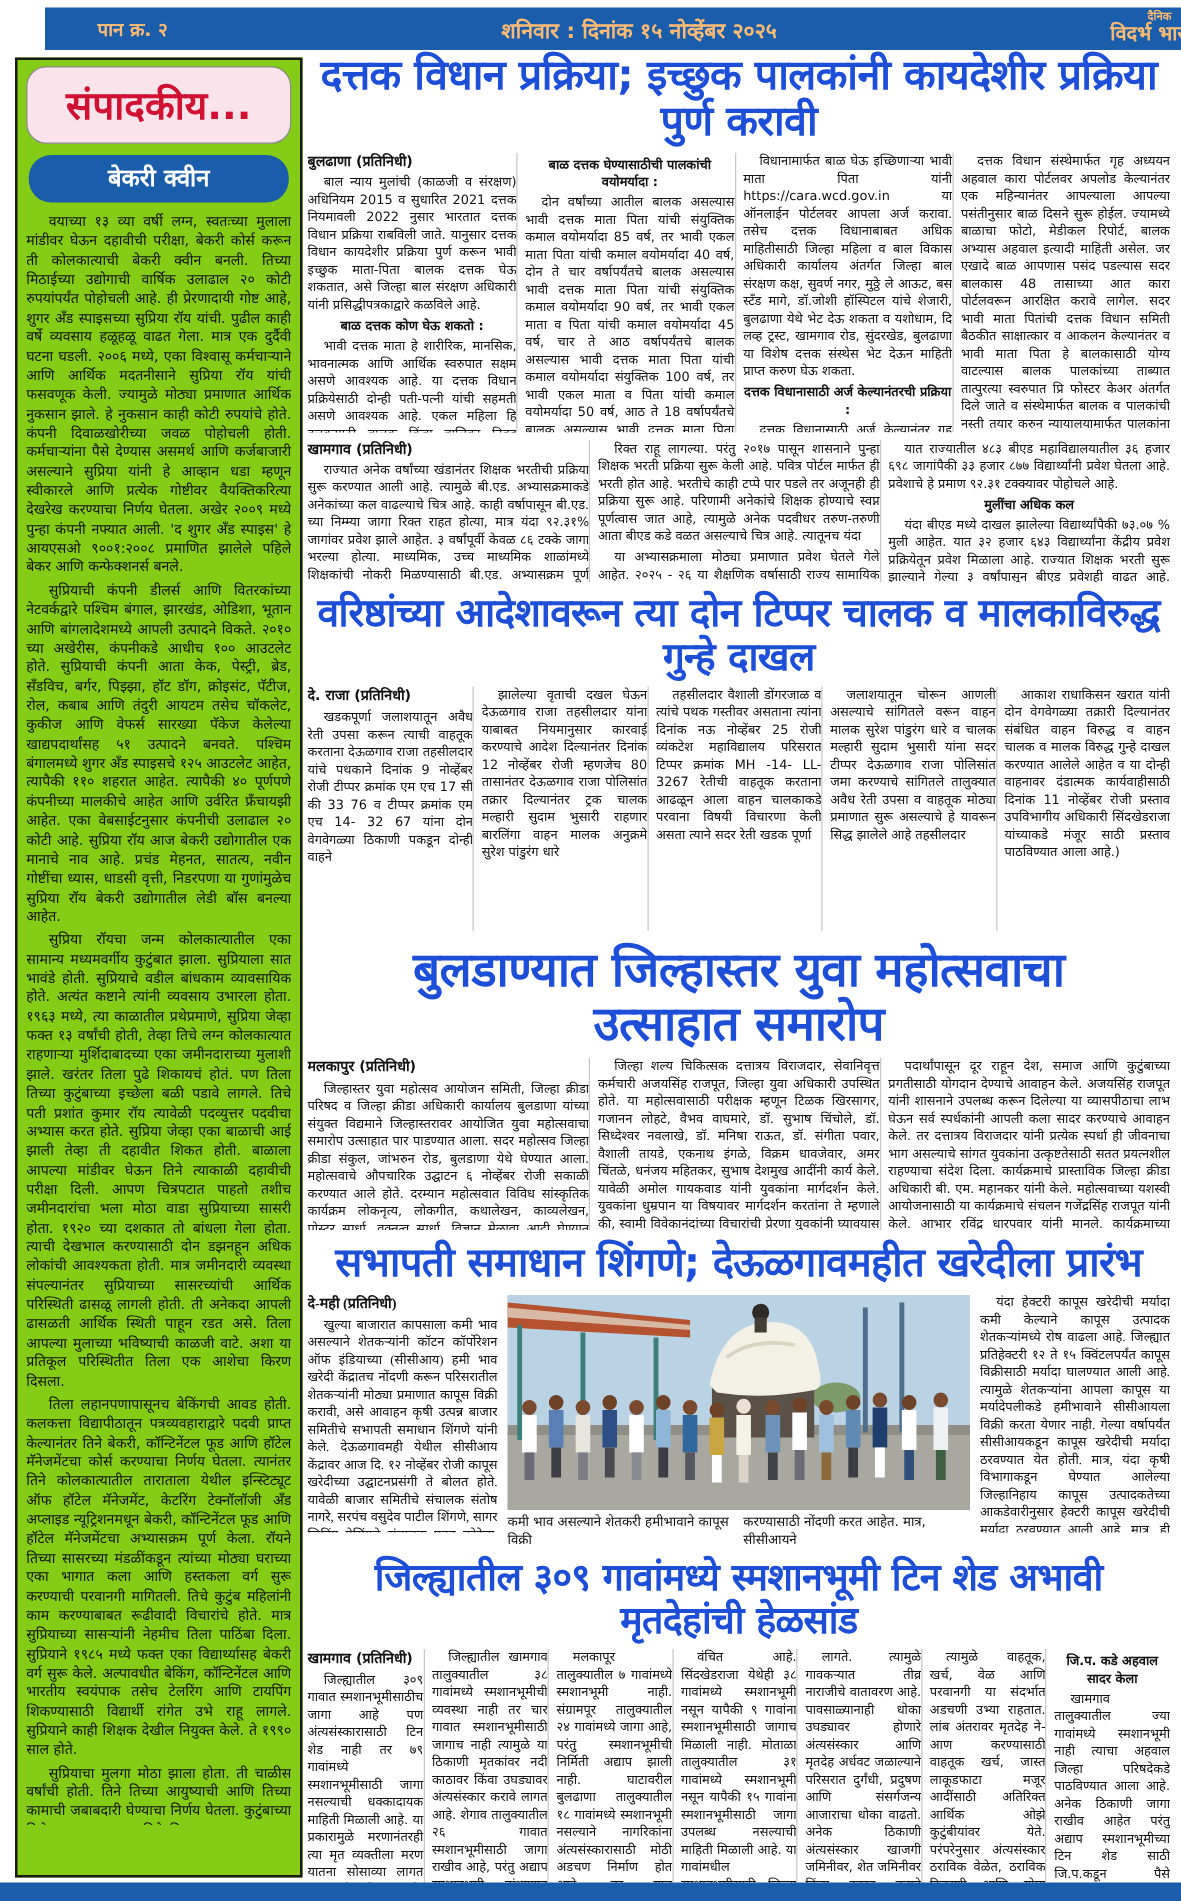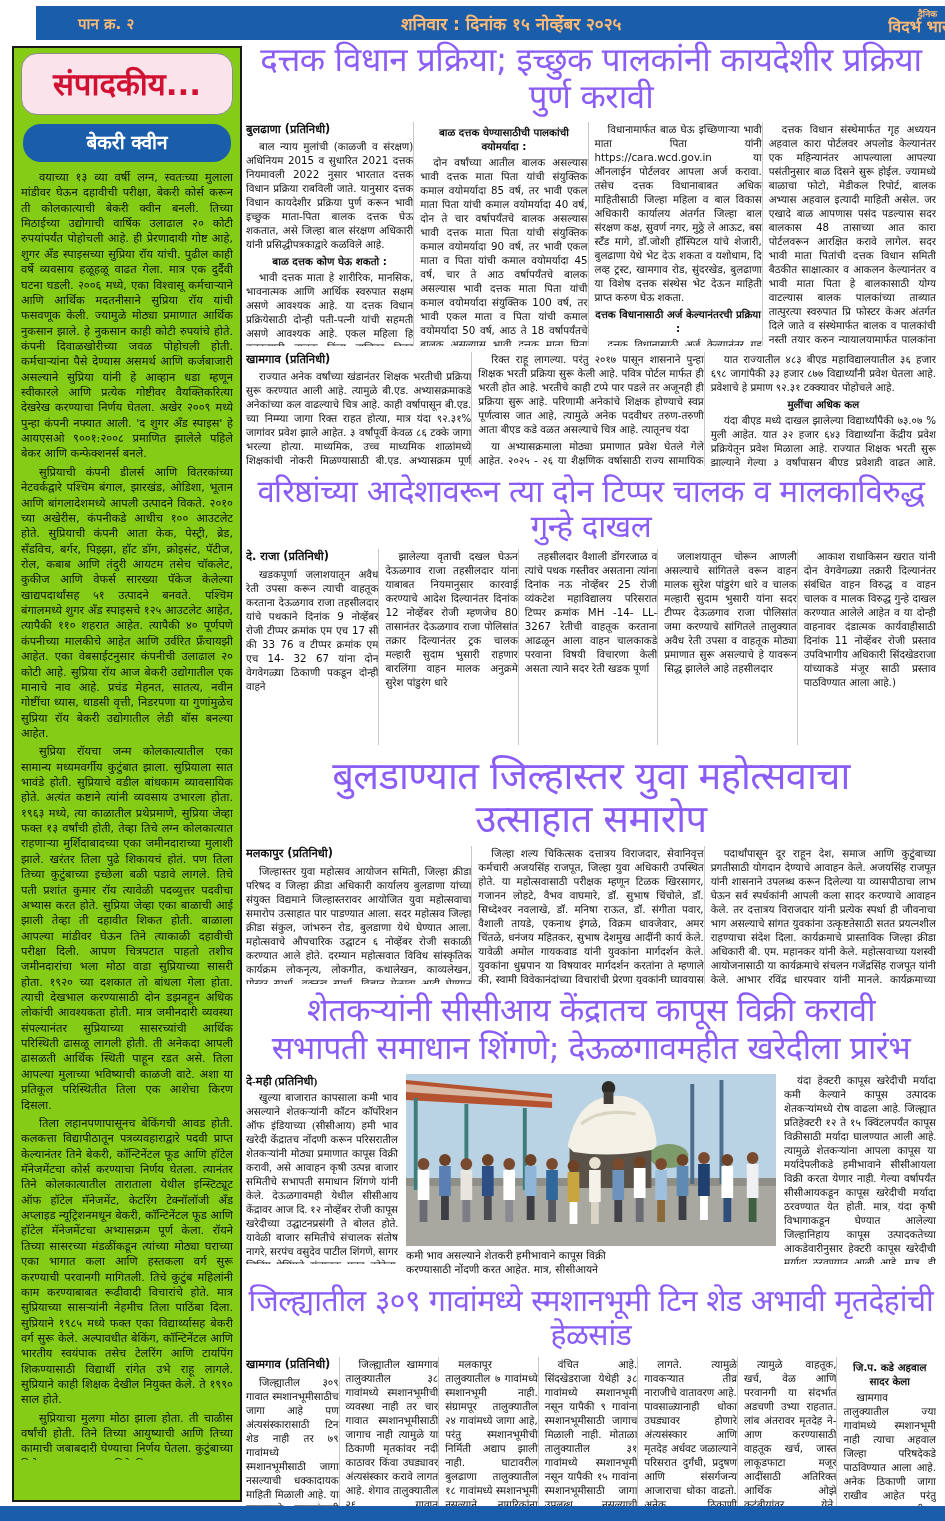--- a/index.html
+++ b/index.html
@@ -17,21 +17,21 @@
   .editorial{position:absolute;left:12px;top:46px;width:230px;height:1456px;
              border:2px solid #1a1a1a;box-sizing:border-box;padding:5px 7px;overflow:hidden;background:#84cc16;}
   .ed-title{background:#fbe3ec;border:1px solid #8a8a8a;border-radius:16px;color:#d01131;
             font-size:31px;font-weight:bold;text-align:center;padding:8px 0 10px;}
   .ed-kicker{background:#1a5dab;border-radius:18px;color:#fff;font-size:19px;font-weight:bold;
              text-align:center;padding:5px 0 7px;margin:9px 2px 8px;}
   .ed-body{height:1290px;overflow:hidden;}
   .ed-p{font-size:11.3px;line-height:1.36;text-align:justify;margin:0 0 3px;text-indent:18px;}
   
   .main{position:absolute;left:246px;top:42px;width:690px;}
-  .headline{font-weight:normal;color:#8b5cf6;text-align:center;line-height:1.12;letter-spacing:-0.5px;}
+  .headline{font-weight:bold;color:#1d4ed8;text-align:center;line-height:1.12;letter-spacing:-0.5px;}
   .h-a1{font-size:33px;}
   .h-a2{font-size:24px;margin-top:6px;}
   .h-a3{font-size:31px;margin-top:8px;}
   .h-a4{font-size:38px;margin-top:10px;padding:0 40px;}
   .h-a5{font-size:32px;margin-top:8px;line-height:1.18;}
   .h-a6{font-size:30px;margin-top:8px;}
   .cols{display:flex;margin-top:6px;overflow:hidden;}
   .col{flex:1;padding:0 6px;border-left:1px solid #c8c8c8;font-size:10.3px;line-height:1.36;
        text-align:justify;overflow:hidden;}
   .col:first-child{border-left:none;padding-left:0;}
@@ -43,21 +43,21 @@
   .a2-cols{height:114px;}
   .a3-cols{height:196px;}
   .a4-cols{height:138px;}
   .a6-cols{height:254px;}
   
   .a5-row{display:flex;margin-top:6px;}
   .a5-side{width:152px;flex:none;font-size:10.3px;line-height:1.36;text-align:justify;
            overflow:hidden;height:190px;font-family:Liberation Serif, serif;}
   .a5-photo-wrap{flex:1;margin:0 8px;}
   .a5-photo{width:100%;height:172px;display:block;background:#b9d2e4;}
-  .a5-caption{font-size:10.6px;display:flex;margin-top:2px;flex-direction:column;}
+  .a5-caption{font-size:10.6px;display:flex;margin-top:2px;}
   
   .bottom-bar{position:absolute;left:0;top:1506px;width:945px;height:15px;background:#1a5dab;}
 </style>
 </head>
 <body>
 
 <div id="page">
 
   <div class="header-bar">
     <div class="hdr-page">पान क्र. २</div>
@@ -157,21 +157,20 @@
             <p class="para">जिल्हा शल्य चिकित्सक दत्तात्रय विराजदार, सेवानिवृत्त कर्मचारी अजयसिंह राजपूत, जिल्हा युवा अधिकारी उपस्थित होते. या महोत्सवासाठी परीक्षक म्हणून टिळक खिरसागर, गजानन लोहटे, वैभव वाघमारे, डॉ. सुभाष चिंचोले, डॉ. सिध्देश्वर नवलाखे, डॉ. मनिषा राऊत, डॉ. संगीता पवार, वैशाली तायडे, एकनाथ इंगळे, विक्रम धावजेवार, अमर चिंतळे, धनंजय महितकर, सुभाष देशमुख आदींनी कार्य केले. यावेळी अमोल गायकवाड यांनी युवकांना मार्गदर्शन केले. युवकांना धुम्रपान या विषयावर मार्गदर्शन करतांना ते म्हणाले की, स्वामी विवेकानंदांच्या विचारांची प्रेरणा युवकांनी घ्यावयास हवी आहे. युवकांमध्ये संयम, तळमळ, तेज, आदर, देशप्रेम आणि नशापासून दूर राहण्याचे गुण असणे आवश्यक असल्याचे प्रतिपादन केले. त्यांनी मोबाईल आणि मादक</p>
           </div>
           <div class="col">
             <p class="para">पदार्थांपासून दूर राहून देश, समाज आणि कुटुंबाच्या प्रगतीसाठी योगदान देण्याचे आवाहन केले. अजयसिंह राजपूत यांनी शासनाने उपलब्ध करून दिलेल्या या व्यासपीठाचा लाभ घेऊन सर्व स्पर्धकांनी आपली कला सादर करण्याचे आवाहन केले. तर दत्तात्रय विराजदार यांनी प्रत्येक स्पर्धा ही जीवनाचा भाग असल्याचे सांगत युवकांना उत्कृष्टतेसाठी सतत प्रयत्नशील राहण्याचा संदेश दिला. कार्यक्रमाचे प्रास्ताविक जिल्हा क्रीडा अधिकारी बी. एम. महानकर यांनी केले. महोत्सवाच्या यशस्वी आयोजनासाठी या कार्यक्रमाचे संचलन गजेंद्रसिंह राजपूत यांनी केले. आभार रविंद्र धारपवार यांनी मानले. कार्यक्रमाच्या यशस्वीतेसाठी उज्वला लांडगे, मनोज श्रीवास, विनोद गायकवाड, भिमराव पवार, सुहास राऊत आदींनी विशेष परीश्रम घेतले.</p>
           </div>
         </div>
     </section>
 
     <section>
       <div class="headline h-a5">
-        <div>शेतकऱ्यांनी सीसीआय केंद्रातच कापूस विक्री करावी</div>
         <div>सभापती समाधान शिंगणे; देऊळगावमहीत खरेदीला प्रारंभ</div>
       </div>
       <div class="a5-row">
         <div class="a5-side">
             <div class="byline">दे-मही (प्रतिनिधी)</div>
             <p class="para">खुल्या बाजारात कापसाला कमी भाव असल्याने शेतकऱ्यांनी कॉटन कॉर्पोरेशन ऑफ इंडियाच्या (सीसीआय) हमी भाव खरेदी केंद्रातच नोंदणी करून परिसरातील शेतकऱ्यांनी मोठ्या प्रमाणात कापूस विक्री करावी, असे आवाहन कृषी उत्पन्न बाजार समितीचे सभापती समाधान शिंगणे यांनी केले. देऊळगावमही येथील सीसीआय केंद्रावर आज दि. १२ नोव्हेंबर रोजी कापूस खरेदीच्या उद्घाटनप्रसंगी ते बोलत होते. यावेळी बाजार समितीचे संचालक संतोष नागरे, सरपंच वसुदेव पाटील शिंगणे, सागर जिनिंग प्रेसिंगचे संचालक पवन कोटेचा, शेतकरी माणिक शिंगणे, रमेश शिंगणे, सीसीआय केंद्राचे अधिकारी व कर्मचारी उपस्थित होते. सीसीआयने शासकीय हमीभावाने कापूस खरेदीसाठी दि. १५ ऑक्टोबरपासून नोंदणी करण्यास सुरुवात केली आहे. खुल्या बाजारात कापसाला</p>
           </div>
         <div class="a5-photo-wrap">
 
           <svg class="a5-photo" viewBox="0 0 380 172" preserveAspectRatio="none">

